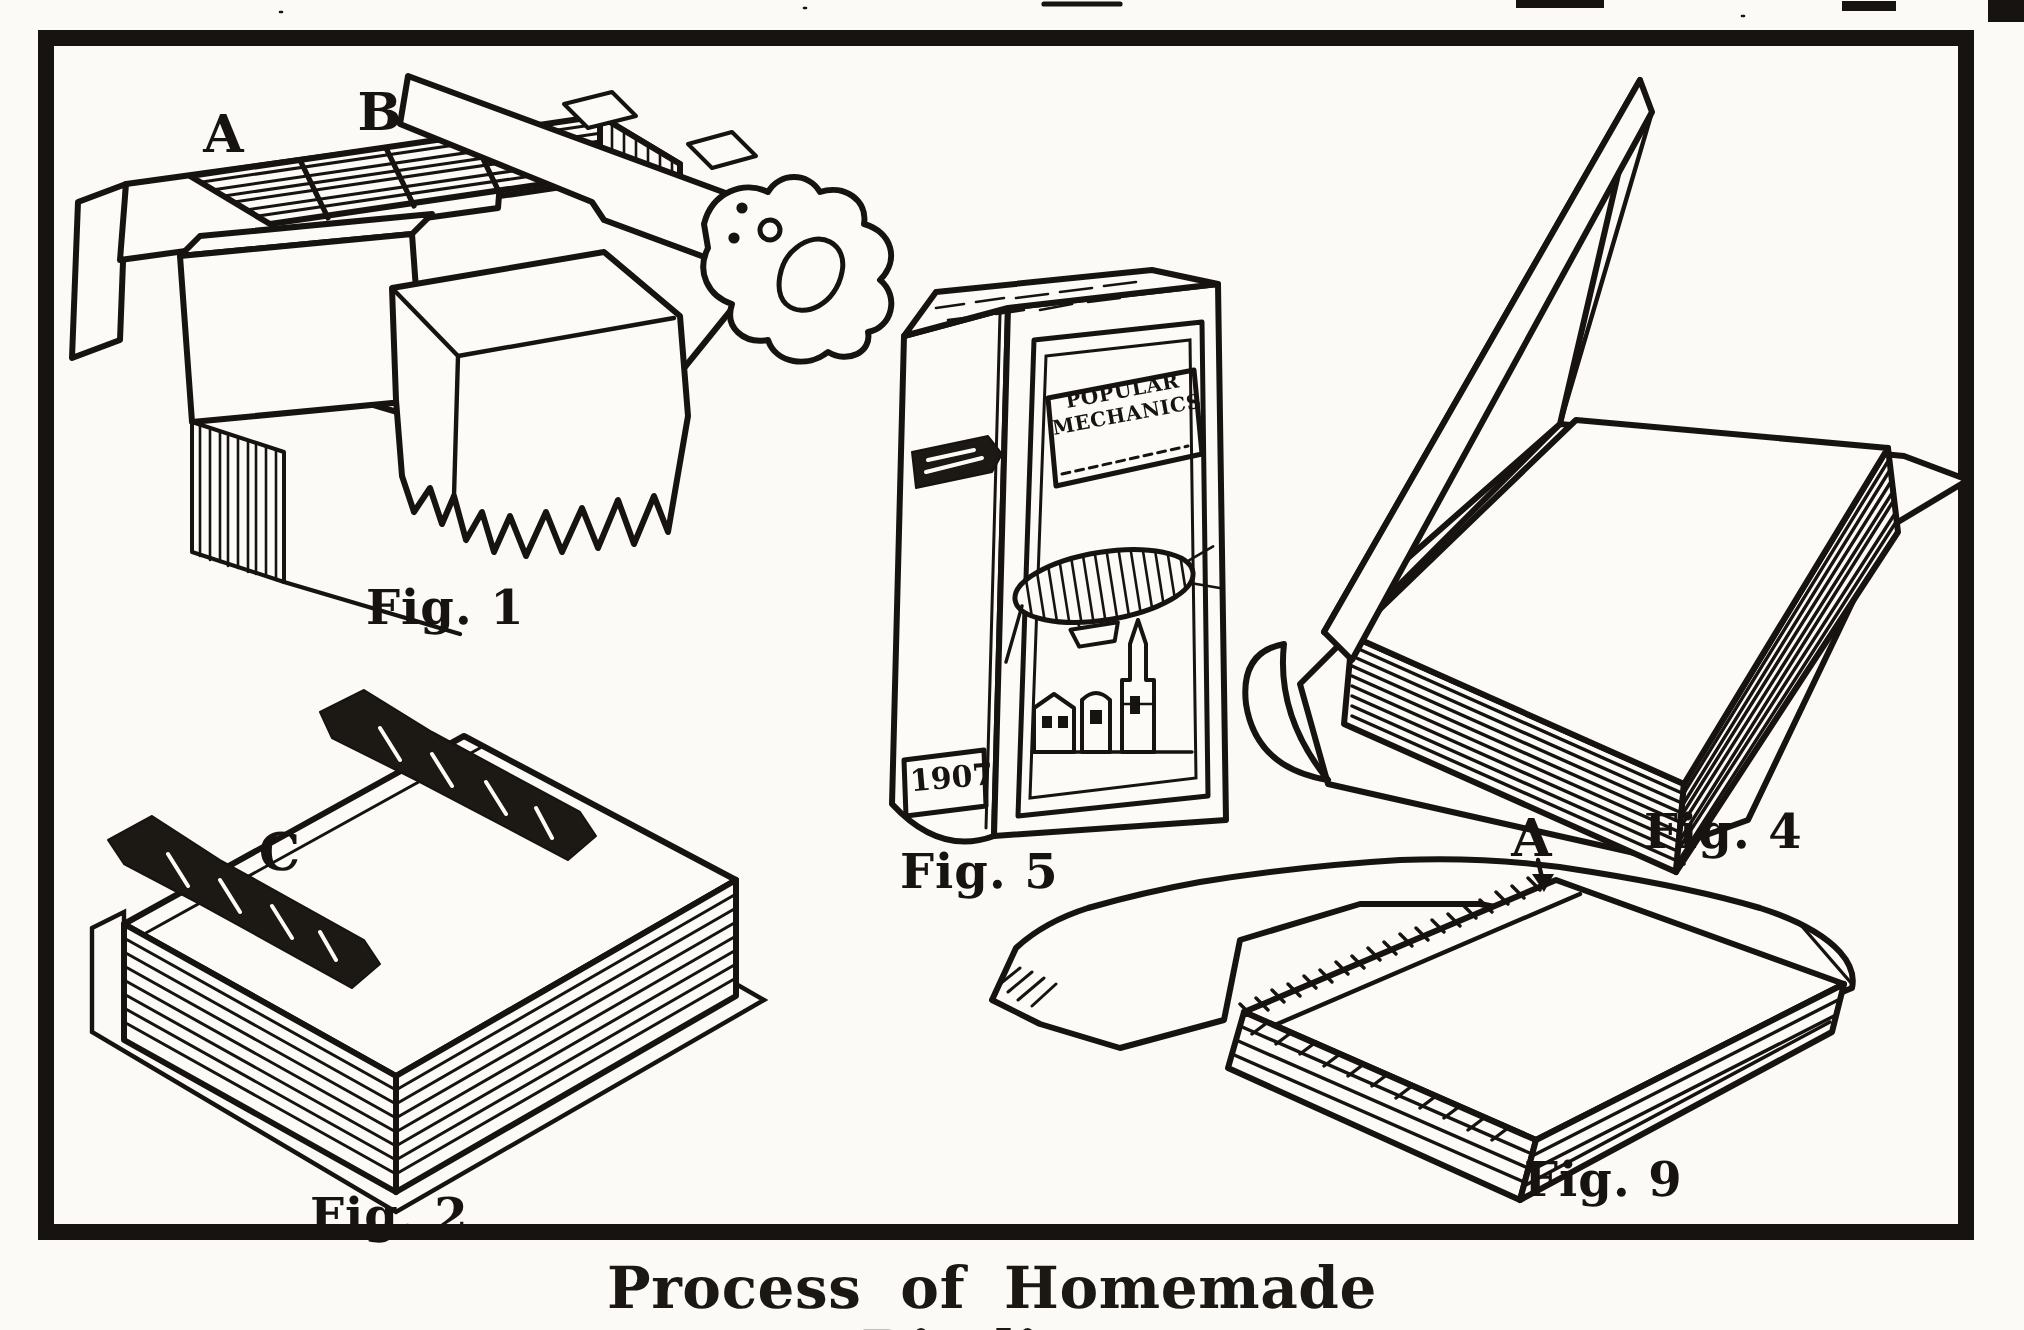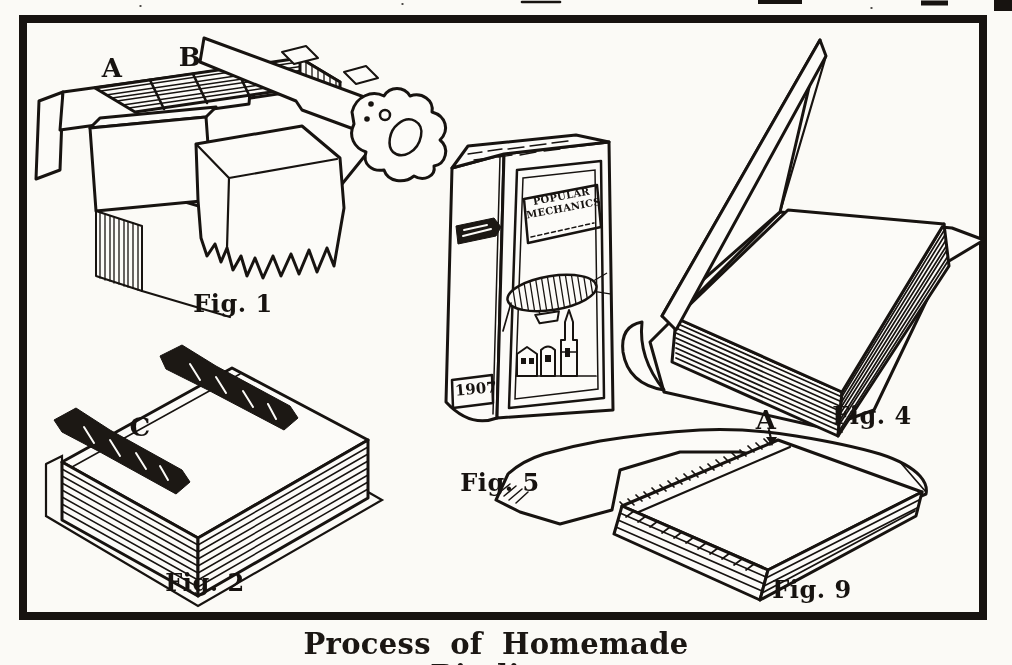--- a/index.html
+++ b/index.html
@@ -12,21 +12,21 @@
   .ln{fill:none;stroke:#171310;stroke-width:1.5;stroke-linecap:round;}
   .ln13{fill:none;stroke:#171310;stroke-width:1.3;stroke-linecap:round;}
   .ln17{fill:none;stroke:#171310;stroke-width:1.7;stroke-linecap:round;}
   .ln22{fill:none;stroke:#171310;stroke-width:2.2;stroke-linecap:round;}
   .ln26{fill:none;stroke:#171310;stroke-width:2.6;stroke-linecap:round;}
   .ol25{fill:none;stroke:#171310;stroke-width:2.5;stroke-linejoin:round;}
   .dk{fill:#1c1814;stroke:#171310;stroke-width:1;stroke-linejoin:round;}
   .ws{fill:none;stroke:#fcfbf8;stroke-width:2;stroke-linecap:round;}
   
   .lab{position:absolute;color:#171310;font:700 26px "DejaVu Serif","Liberation Serif",serif;text-align:center;line-height:1;letter-spacing:.5px;}
-  .cap{position:absolute;color:#171310;font:700 24px "DejaVu Serif","Liberation Serif",serif;text-align:center;line-height:1;letter-spacing:.5px;}
+  .cap{position:absolute;color:#171310;font:700 24px "DejaVu Serif","Liberation Serif",serif;text-align:left;line-height:1;letter-spacing:.5px;}
   .banner{position:absolute;left:522px;top:198px;width:78px;transform:rotate(-10.5deg);transform-origin:0 0;
           font:700 10px "DejaVu Serif","Liberation Serif",serif;text-align:center;line-height:1.2;letter-spacing:.3px;color:#171310;}
   .year{position:absolute;left:455px;top:382px;width:38px;transform:rotate(-5deg);
         font:700 15px "DejaVu Serif","Liberation Serif",serif;text-align:center;color:#171310;line-height:1;}
   .maincap{position:absolute;left:246px;top:629px;width:500px;text-align:center;color:#1b1713;
            font:700 29px "DejaVu Serif","Liberation Serif",serif;word-spacing:9px;letter-spacing:.3px;line-height:1.1;}
 </style>
 </head>
 <body>
 
@@ -192,28 +192,28 @@
         <polygon points="772,446 766,437 777,437" fill="#171310"></polygon>
       </g>
     </g>
   </svg>
 
   <div class="lab" style="left:92px;top:55px;width:40px;">A</div>
   <div class="lab" style="left:170px;top:44px;width:40px;">B</div>
   <div class="cap" style="left:183px;top:292px;width:100px;">Fig. 1</div>
 
   <div class="lab" style="left:120px;top:414px;width:40px;">C</div>
-  <div class="cap" style="left:155px;top:571px;width:100px;">Fig. 2</div>
+  <div class="cap" style="left:155px;top:596px;width:100px;">Fig. 2</div>
 
   <div class="banner">
     <div>POPULAR</div>
     <div>MECHANICS</div>
   </div>
   <div class="year">1907</div>
-  <div class="cap" style="left:450px;top:424px;width:100px;margin-top:47px;">Fig. 5</div>
+  <div class="cap" style="left:450px;top:424px;width:100px;">Fig. 5</div>
 
   <div class="cap" style="left:822px;top:404px;width:100px;">Fig. 4</div>
 
   <div class="lab" style="left:746px;top:407px;width:40px;">A</div>
   <div class="cap" style="left:762px;top:578px;width:100px;">Fig. 9</div>
 
   <div class="maincap">Process of Homemade Binding</div>
 </div>
 
 </body></html>

